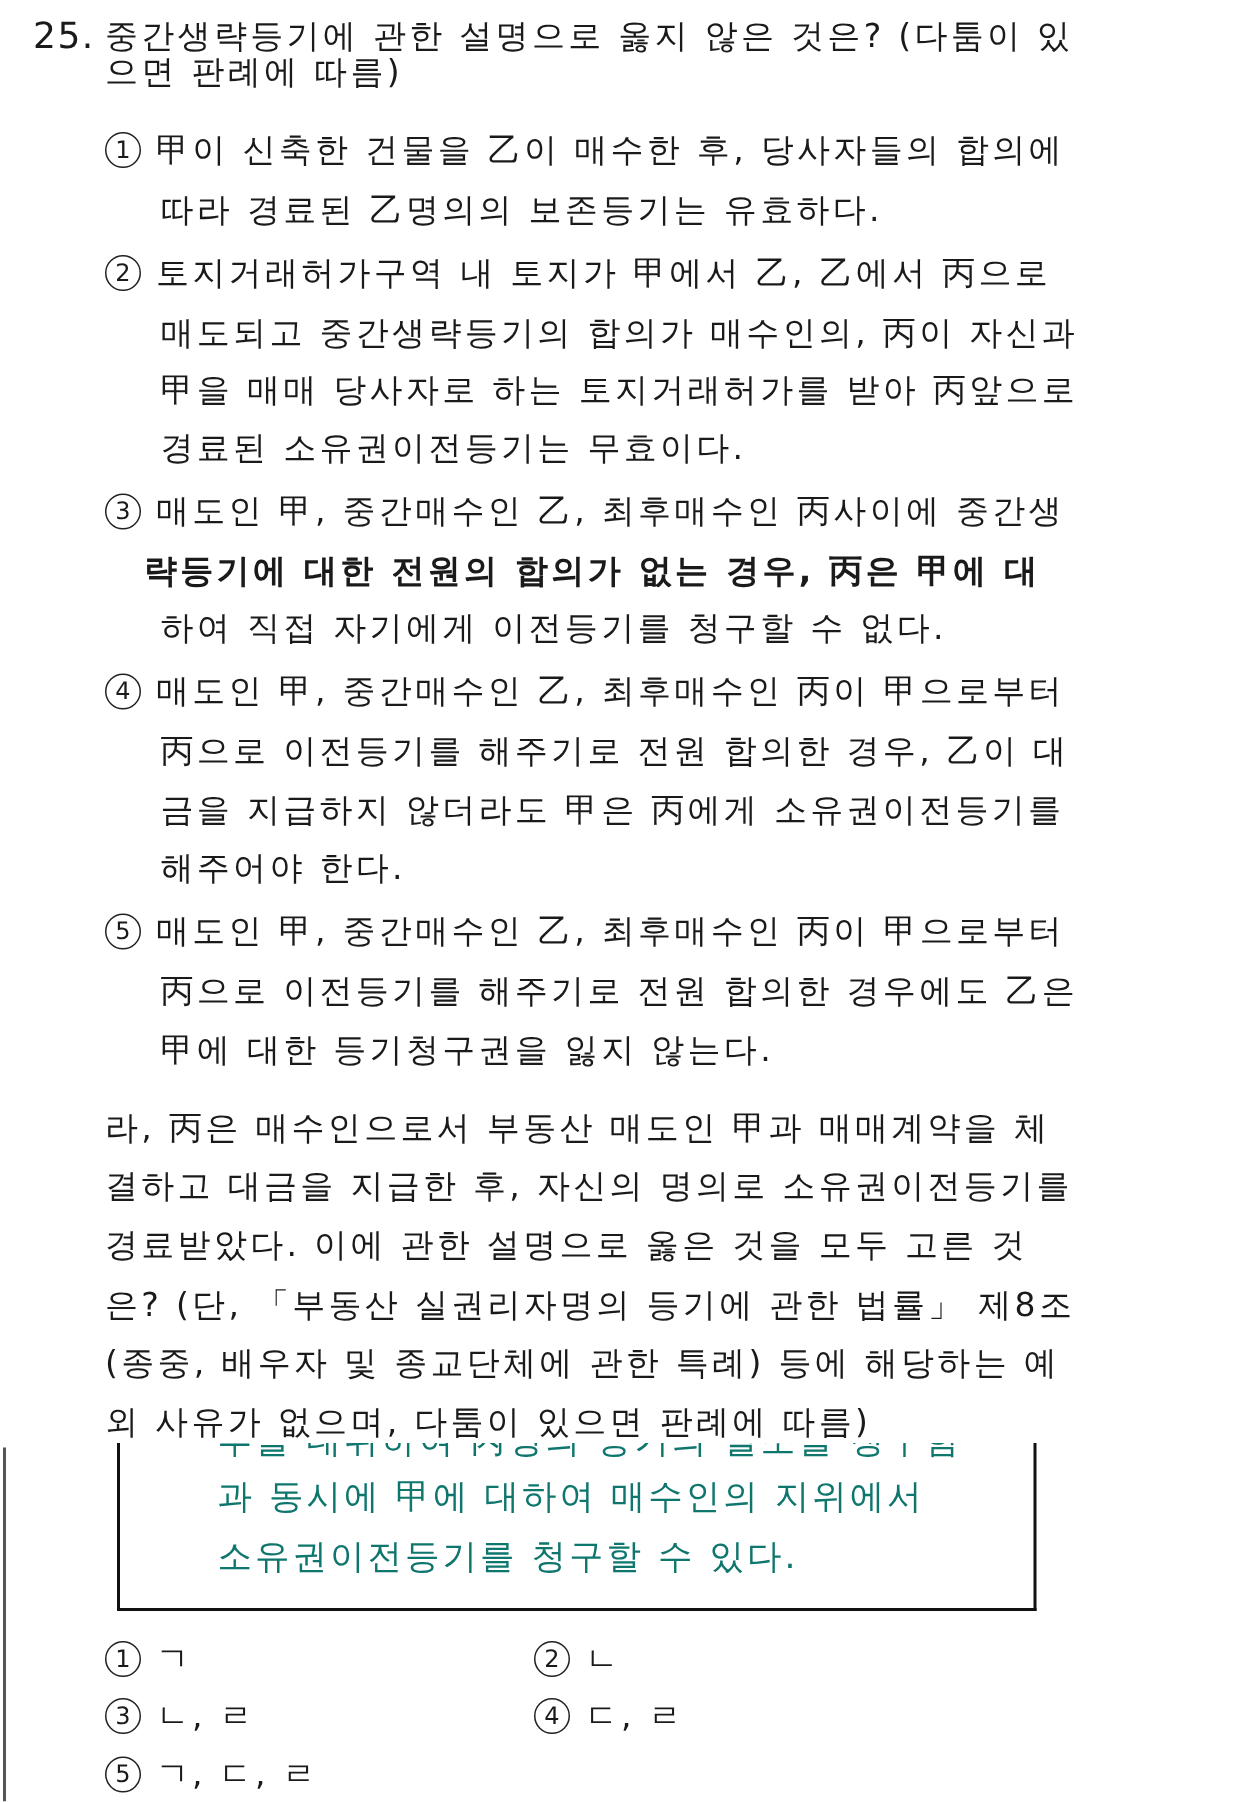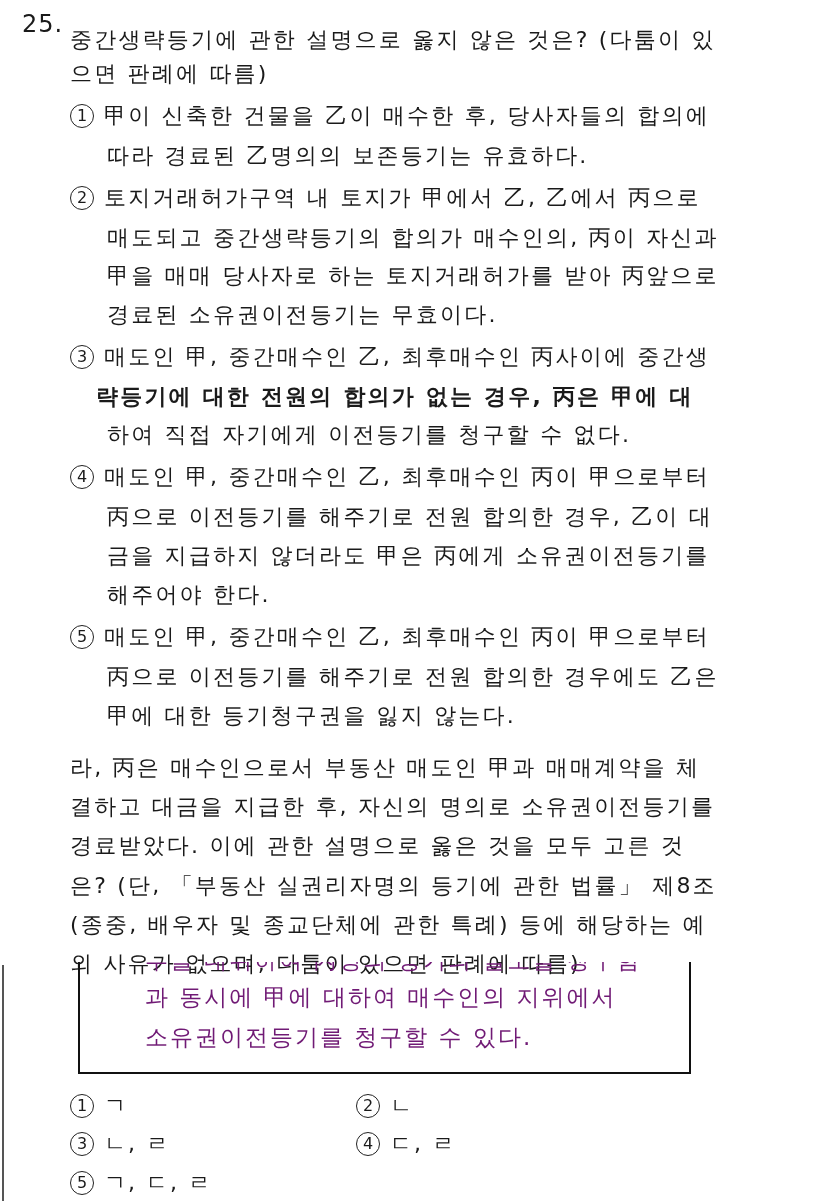--- a/index.html
+++ b/index.html
@@ -3,52 +3,51 @@
 <meta charset="utf-8">
 <style>
   html, body { margin: 0; padding: 0; background: #ffffff; }
   body {
     width: 826px; height: 1201px; position: relative; overflow: hidden;
     font-family: "DejaVu Sans", sans-serif; color: #1a1a1a;
   }
   .q-line {
     position: absolute; font-size: 22px; letter-spacing: 2.2px; white-space: nowrap;
     line-height: 30px;
-    margin-top: 15px;
   }
   .num { position: absolute; font-size: 24px; letter-spacing: 1px; }
   .marker {
     display: inline-block; width: 22px; height: 22px; border: 1.4px solid #222;
     border-radius: 50%; font-size: 16px; line-height: 22px; text-align: center;
     letter-spacing: 0; vertical-align: 2px; margin-right: 10px;
   }
   .left-rule {
     position: absolute; left: 2px; top: 965px; width: 1.5px; height: 236px; background: #555;
   }
   .box {
     position: absolute; left: 78px; top: 962px; width: 609px; height: 110px;
     border-left: 2.5px solid #111; border-right: 2px solid #111; border-bottom: 2.5px solid #111;
     overflow: hidden;
   }
   .box-line {
     position: absolute; left: 65px; font-size: 23px; letter-spacing: 2px; white-space: nowrap;
-    font-family: "DejaVu Sans", sans-serif; color: #701a75;
+    font-family: "DejaVu Sans", sans-serif; color: #0f766e;
   }
   .box-clip { top: -17px; }
   .ans {
     position: absolute; font-size: 22px; white-space: nowrap; letter-spacing: 2px;
   }
 </style>
 </head>
 <body>
 
 <div>
   <span class="num" style="left:22px; top:10px;">25.</span>
   <div class="q-line" style="left:70px; top:10px;">중간생략등기에 관한 설명으로 옳지 않은 것은? (다툼이 있</div>
-  <div class="q-line" style="left:70px; top:44px;">으면 판례에 따름)</div>
+  <div class="q-line" style="left:70px; top:34px;">으면 판례에 따름)</div>
 
   <div class="q-line" style="left:70px; top:86px;">
     <span class="marker">1</span><span>甲이 신축한 건물을 乙이 매수한 후, 당사자들의 합의에</span>
   </div>
   <div class="q-line" style="left:107px; top:126px;">따라 경료된 乙명의의 보존등기는 유효하다.</div>
 
   <div class="q-line" style="left:70px; top:168px;">
     <span class="marker">2</span><span>토지거래허가구역 내 토지가 甲에서 乙, 乙에서 丙으로</span>
   </div>
   <div class="q-line" style="left:107px; top:208px;">매도되고 중간생략등기의 합의가 매수인의, 丙이 자신과</div>

